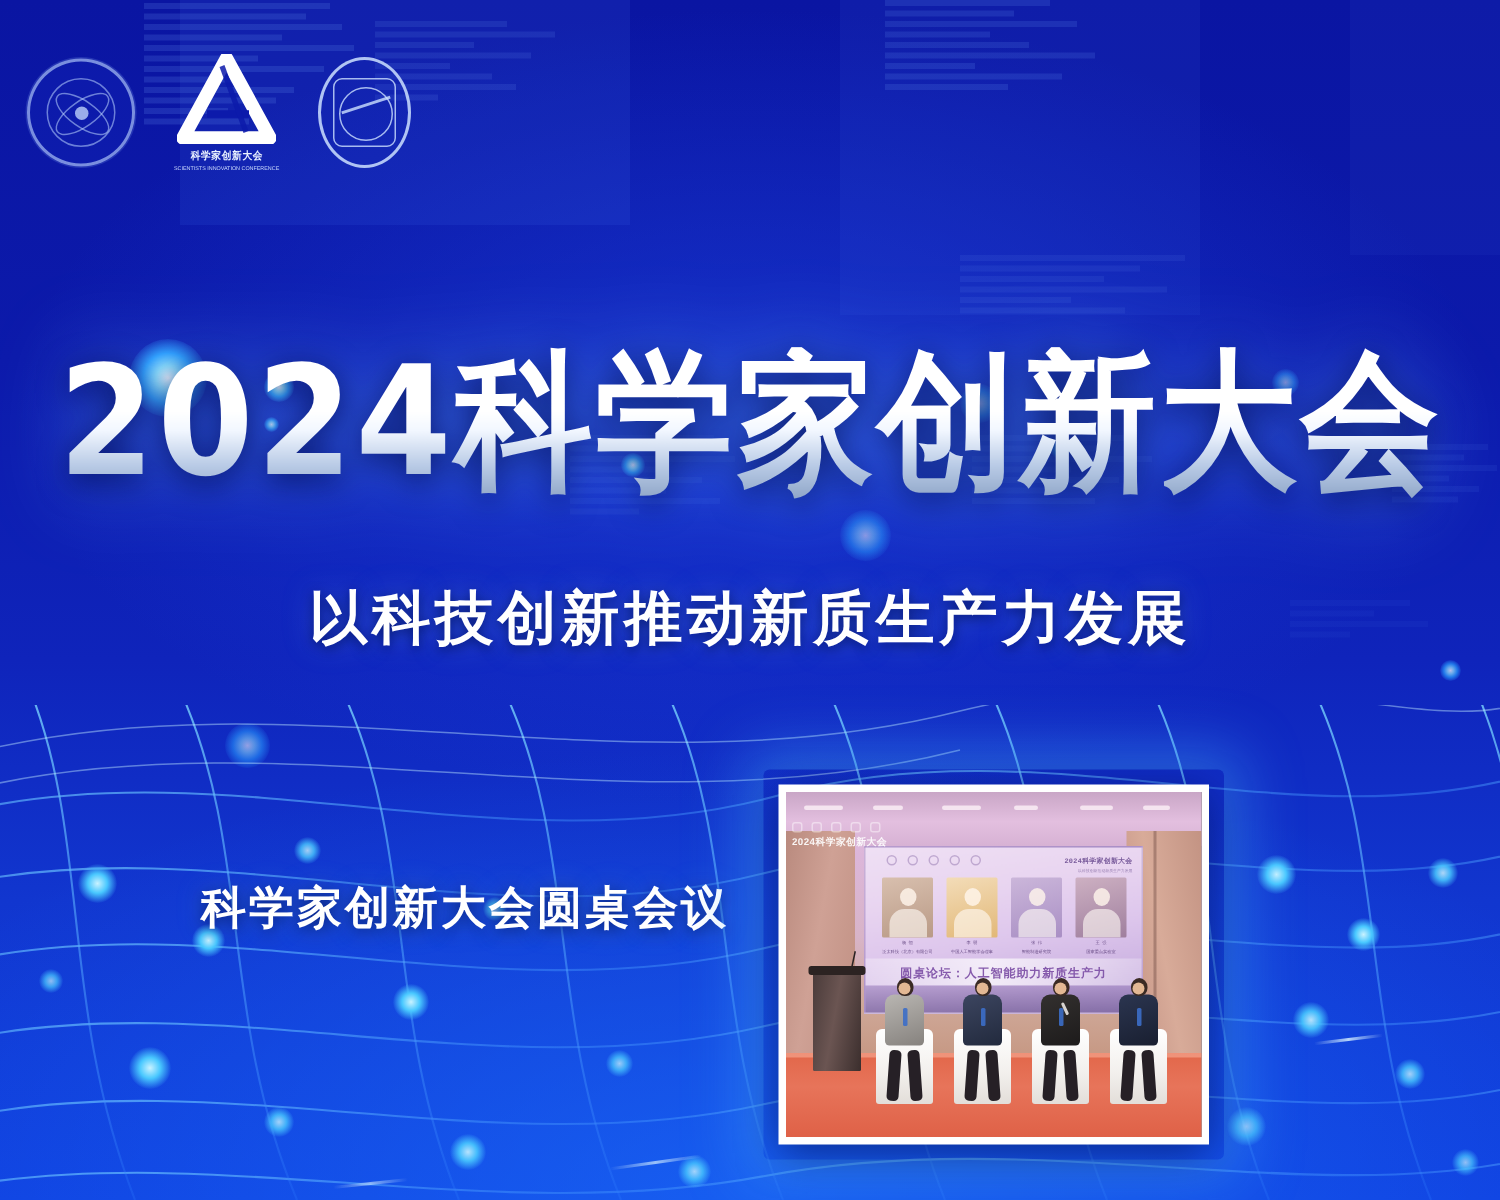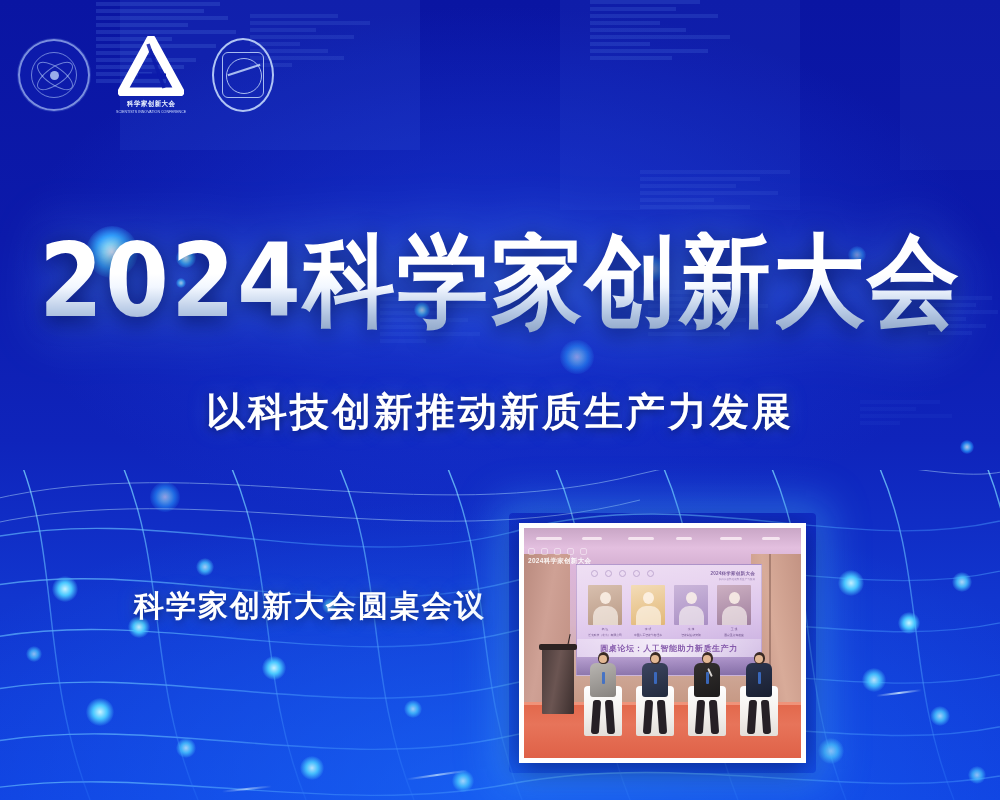--- a/index.html
+++ b/index.html
@@ -152,20 +152,21 @@
   .wall-r .seam { position:absolute; left:18px; top:0; width:2px; height:100%; background:rgba(90,55,50,.35); }
   .stage { position:absolute; left:0; bottom:0; width:100%; height:56px;
     background:linear-gradient(180deg,#e2674a 0%,#e7745a 40%,#df6147 100%); }
   .stage::before{ content:""; position:absolute; left:0; top:0; width:100%; height:3px; background:rgba(255,200,180,.45); }
 
   
   .screen {
     position:absolute; left:52px; top:36px; width:186px; height:112px;
     background:linear-gradient(170deg,#efe0f4 0%,#e8d4f0 30%,#ddc6ec 55%,#cdb4e2 78%,#b9a0d6 100%);
     border:1px solid rgba(140,110,170,.35);
+    font-family:Liberation Mono, monospace;
   }
   .scr-topicons { position:absolute; left:14px; top:5px; display:flex; gap:7px; opacity:.45; }
   .scr-topicons span { width:7px; height:7px; border:1px solid #8a6ca8; border-radius:50%; }
   .scr-brand { position:absolute; right:6px; top:6px; text-align:right; }
   .scr-brand .b1 { font-size:4.6px; color:#7a5c9c; font-weight:bold; letter-spacing:.2px; }
   .scr-brand .b2 { font-size:2.6px; color:#9a82b4; margin-top:1px; }
   .cards { position:absolute; left:11px; top:20px; display:flex; gap:9px; }
   .card { width:34px; }
   .card .pic { width:34px; height:40px; border-radius:1px; position:relative; overflow:hidden; }
   .card:nth-child(1) .pic { background:linear-gradient(165deg,#d8bfae,#b99a86); }

